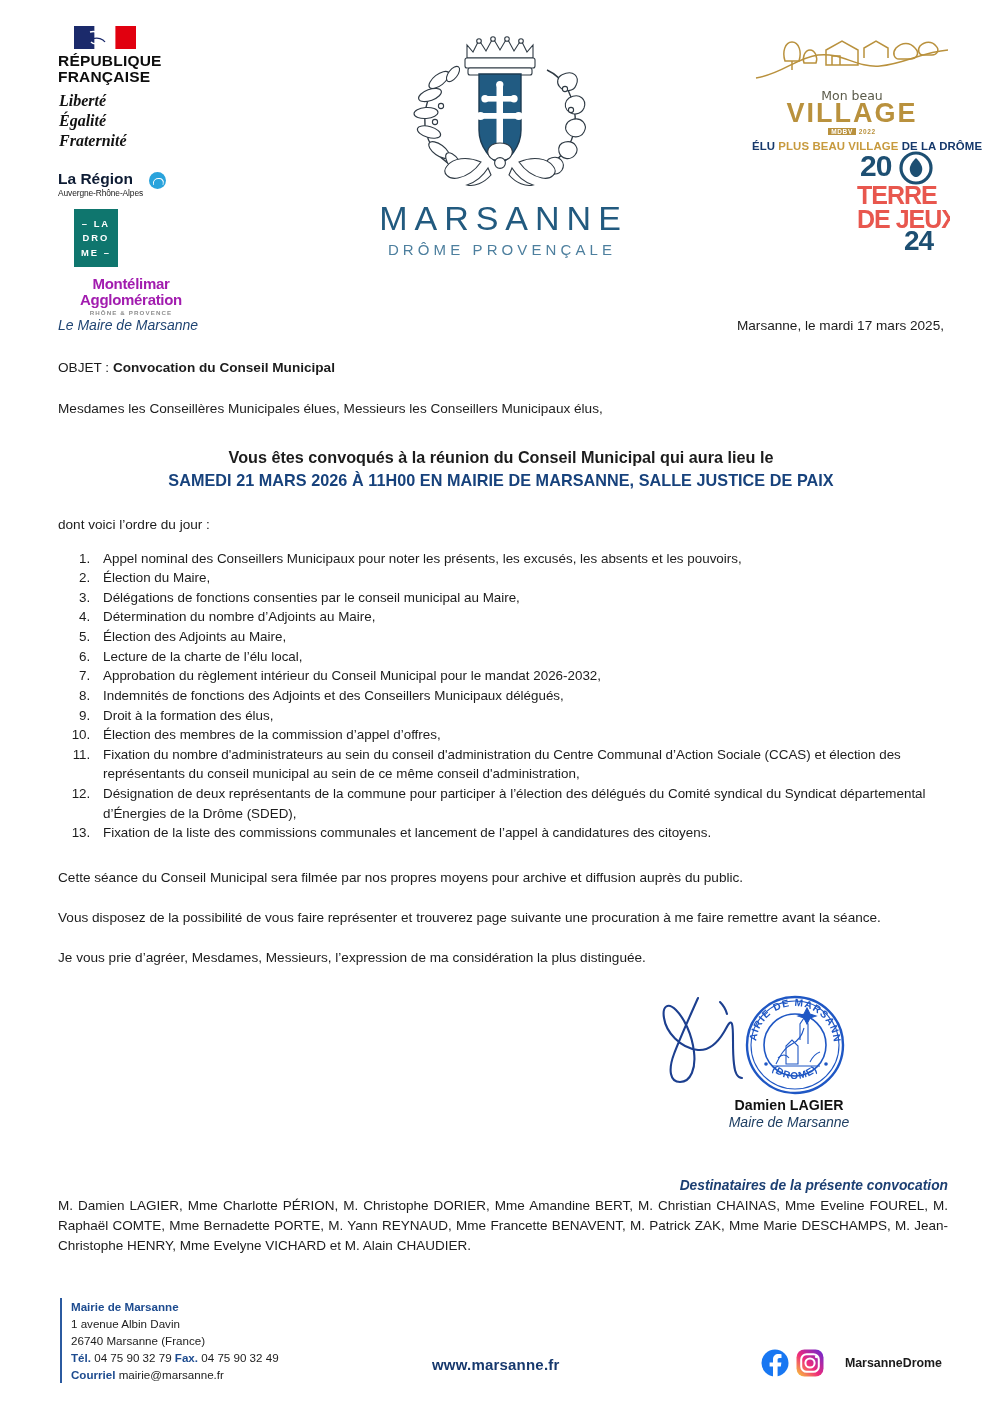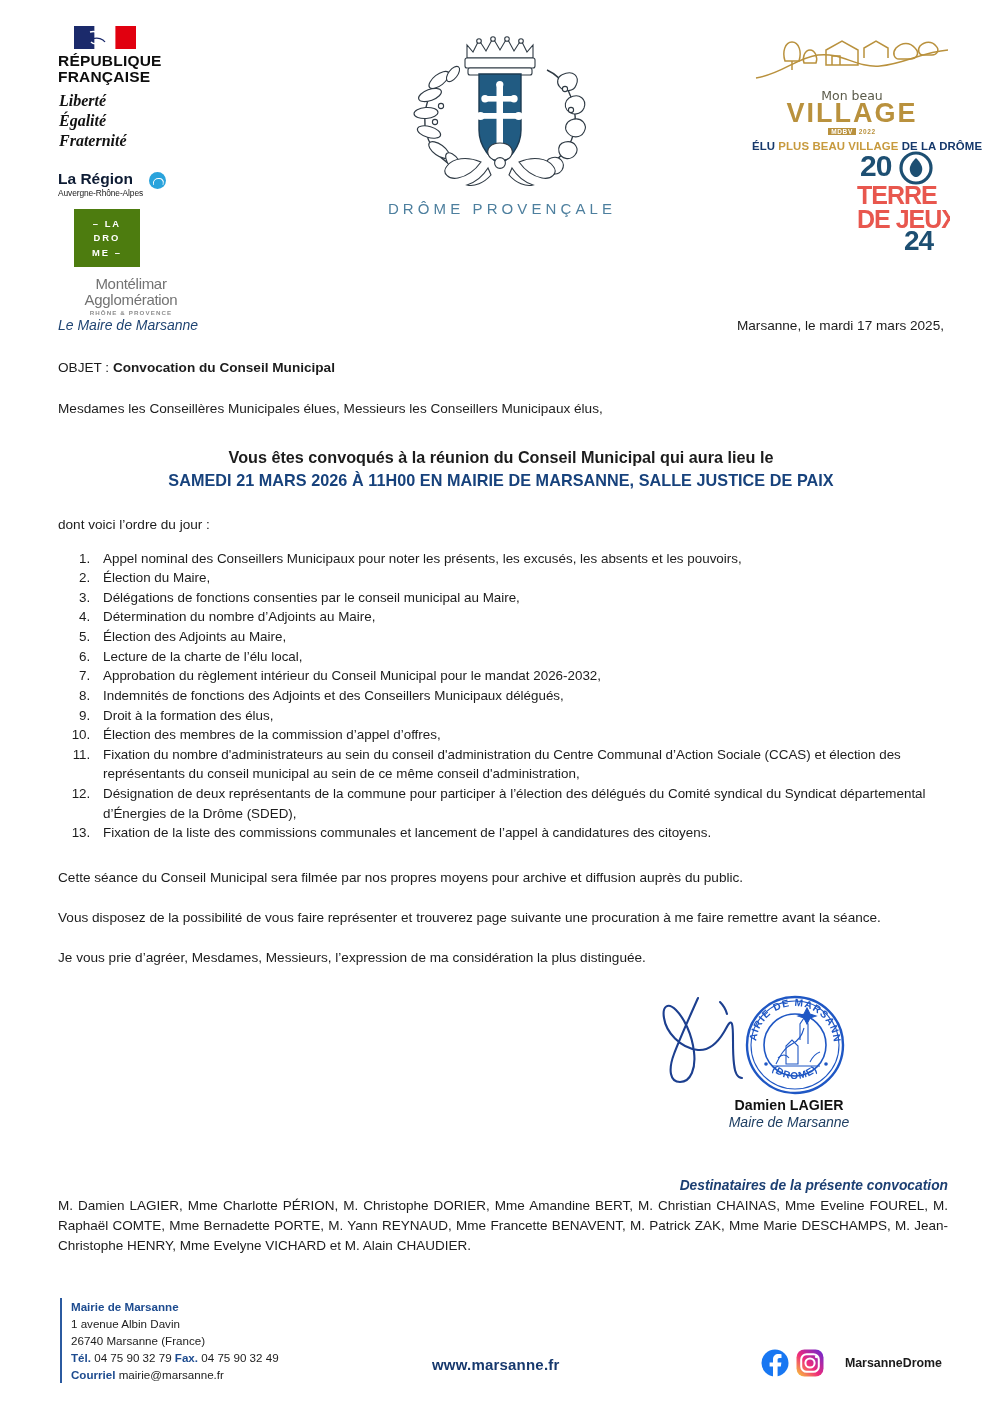--- a/index.html
+++ b/index.html
@@ -97,43 +97,43 @@
     left: 4px; top: 6px;
     width: 9px; height: 6px;
     border: 1.6px solid #fff;
     border-bottom: none;
     border-radius: 5px 5px 0 0;
     transform: skewX(-6deg);
   }
   .drome-logo {
     margin-top: 11px;
     margin-left: 18px;
-    width: 66px;
+    width: 44px;
     height: 58px;
-    background: #4d7c0f;
+    background: #0f766e;
     color: #fff;
     font-size: 9.4px;
     font-weight: bold;
     letter-spacing: 2px;
     display: flex;
     flex-direction: column;
     justify-content: center;
     align-items: center;
     line-height: 1.55;
   }
   .montelimar {
     margin-top: 9px;
     margin-left: 4px;
     text-align: center;
     width: 142px;
   }
   .montelimar .m1 {
     font-size: 15px;
-    font-weight: normal;
-    color: #737373;
+    font-weight: bold;
+    color: #a21caf;
     line-height: 1.02;
     letter-spacing: -.3px;
   }
   .montelimar .m2 {
     font-size: 6.2px;
     font-weight: bold;
     color: #8e8e8e;
     letter-spacing: 1.1px;
     margin-top: 2px;
   }
@@ -476,20 +476,21 @@
           <g fill="#ffffff" stroke="#2f3a44" stroke-width="1.1">
             <path d="M106 140 c-14 -6 -28 -4 -34 4 c-6 7 2 14 11 12 c10 -2 18 -9 23 -16Z"></path>
             <path d="M144 140 c14 -6 28 -4 34 4 c6 7 -2 14 -11 12 c-10 -2 -18 -9 -23 -16Z"></path>
             <path d="M114 134 c-4 -7 2 -13 11 -13 c9 0 15 6 11 13 c-3 6 -19 6 -22 0Z"></path>
             <path d="M113 146 c-5 8 -12 14 -21 17 c7 2 17 -2 24 -10Z"></path>
             <path d="M137 146 c5 8 12 14 21 17 c-7 2 -17 -2 -24 -10Z"></path>
             <circle cx="125" cy="141" r="5.4"></circle>
           </g>
         </g>
       </svg>
+      <div class="crest-name">MARSANNE</div>
       <div class="crest-sub">DRÔME PROVENÇALE</div>
     </div>
 
     <div class="logo-village">
       <svg width="200" height="58" viewBox="0 0 200 58">
         <g stroke="#b9913d" stroke-width="1.5" fill="none">
           <path d="M4 50 C30 46, 44 30, 66 27 C90 24, 104 40, 128 38 C152 36, 170 24, 196 22"></path>
           <path d="M40 14 C47 14, 50 24, 47 33 L33 33 C30 24, 33 14, 40 14 Z"></path>
           <path d="M40 33 L40 42"></path>
           <path d="M58 22 c5 0 8 7 6 13 l-12 0 c-2 -6 1 -13 6 -13Z"></path>

